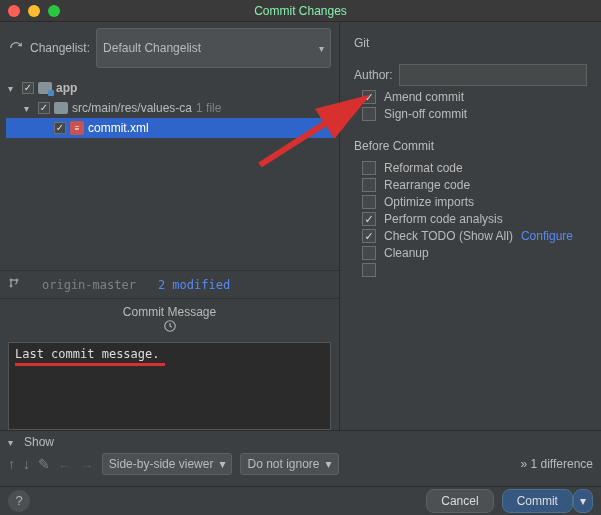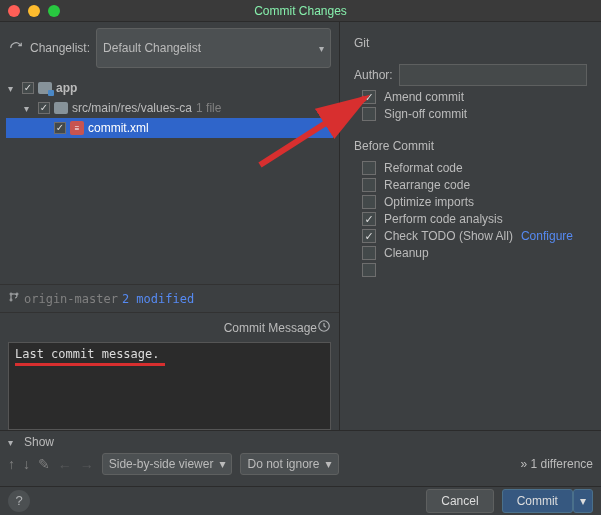--- a/index.html
+++ b/index.html
@@ -44,45 +44,45 @@
   .tree-row.l2 { padding-left: 18px; }
   .tree-row.l3 { padding-left: 48px; }
   .tree-row.selected { background: #2f65ca; color: #fff; }
   .expander { width: 10px; color: #afb1b3; font-size: 10px; }
   .chk { width: 12px; height: 12px; border: 1px solid #6e6e6e; background: #43494a; display: inline-flex; align-items: center; justify-content: center; font-size: 10px; line-height: 1; color: #ddd; }
   .folder-icon { width: 14px; height: 12px; background: #87939a; border-radius: 2px; position: relative; }
   .folder-icon.module::after { content:""; position:absolute; right:-2px; bottom:-2px; width:6px; height:6px; background:#4a88c7; border-radius:1px; }
   .xml-icon { width: 14px; height: 14px; background:#c75450; border-radius:2px; display:inline-flex; align-items:center; justify-content:center; color:#fff; font-size:8px; }
   .dim { color: #808080; }
   .tree-spacer { flex: 1; min-height: 60px; }
-  .branchbar { padding: 6px 8px; display:flex; align-items:center; gap: 4px; color:#808080; font-family: Menlo, monospace; font-size: 12px; border-top: 1px solid #323232; }
+  .branchbar { padding: 6px 8px; display:flex; align-items:center; gap: 22px; color:#808080; font-family: Menlo, monospace; font-size: 12px; border-top: 1px solid #323232; }
   .branch-icon { color:#afb1b3; }
   .link-blue { color: #568af2; cursor: pointer; }
-  .commit-head { display:flex; align-items:center; justify-content:flex-end; padding: 6px 8px; border-top: 1px solid #323232; }
+  .commit-head { display:flex; align-items:center; justify-content:flex-start; padding: 6px 8px; border-top: 1px solid #323232; flex-direction: column; }
   .commit-head .hlabel { color:#bbbbbb; }
   .history-icon { color:#afb1b3; }
   .msgbox { margin: 0 8px; background:#2b2b2b; border:1px solid #555; height: 88px; padding: 4px 6px; color:#ddd; font-family: Menlo, monospace; font-size: 12px; position:relative; }
   .underline-red { position:absolute; left:6px; top:20px; width:150px; height:3px; background:#d82f2f; }
   .section-title { color:#bbbbbb; margin: 4px 0 8px 0; }
   .row { display:flex; align-items:center; gap:6px; margin-bottom: 4px; }
   .row input[type=text] { flex:1; height:22px; background:#45494a; border:1px solid #5e6060; color:#ddd; padding:0 4px; }
   .cb { width:14px; height:14px; border:1px solid #6e6e6e; background:#43494a; display:inline-flex; align-items:center; justify-content:center; font-size:11px; color:#ddd; }
   .cb.checked::after { content:"✓"; }
   .opt { display:flex; align-items:center; gap:8px; margin: 3px 0 3px 8px; color:#bbbbbb; }
   .before { margin-top: 18px; }
   .diffbar { height: 56px; border-top: 1px solid #2b2b2b; display:flex; flex-direction:column; }
   .diff-top { display:flex; align-items:center; gap:6px; padding: 4px 8px; }
   .diff-tools { display:flex; align-items:center; gap:8px; padding: 0 8px 4px 8px; }
   .tool { color:#808080; font-size:14px; }
   .sel { height:22px; background:#4c5052; border:1px solid #5e6060; display:flex; align-items:center; padding:0 6px; gap:6px; border-radius:3px; color:#bbbbbb; }
   .diff-count { margin-left:auto; color:#bbbbbb; }
   .footer { height: 28px; display:flex; align-items:center; padding: 0 8px; gap:8px; border-top:1px solid #2b2b2b; }
   .help { width:22px; height:22px; border-radius:50%; background:#4c5052; color:#afb1b3; display:flex; align-items:center; justify-content:center; font-size:13px; }
   .spacer { flex:1; }
-  .btn { height:24px; padding:0 14px; background:#4c5052; border:1px solid #5e6060; color:#ddd; border-radius:3px; display:inline-flex; align-items:center; }
+  .btn { height:24px; padding:0 14px; background:#4c5052; border:1px solid #5e6060; color:#ddd; border-radius:8px; display:inline-flex; align-items:center; }
   .btn.primary { background:#365880; border-color:#4a708b; }
   .btn.split { border-left:1px solid #4a708b; padding:0 6px; }
   .arrow-svg { position:absolute; left: 255px; top: 80px; pointer-events:none; }
 </style>
 </head>
 <body>
 
 <div class="titlebar">
   <div class="traffic">
     <div class="tl red"></div>

